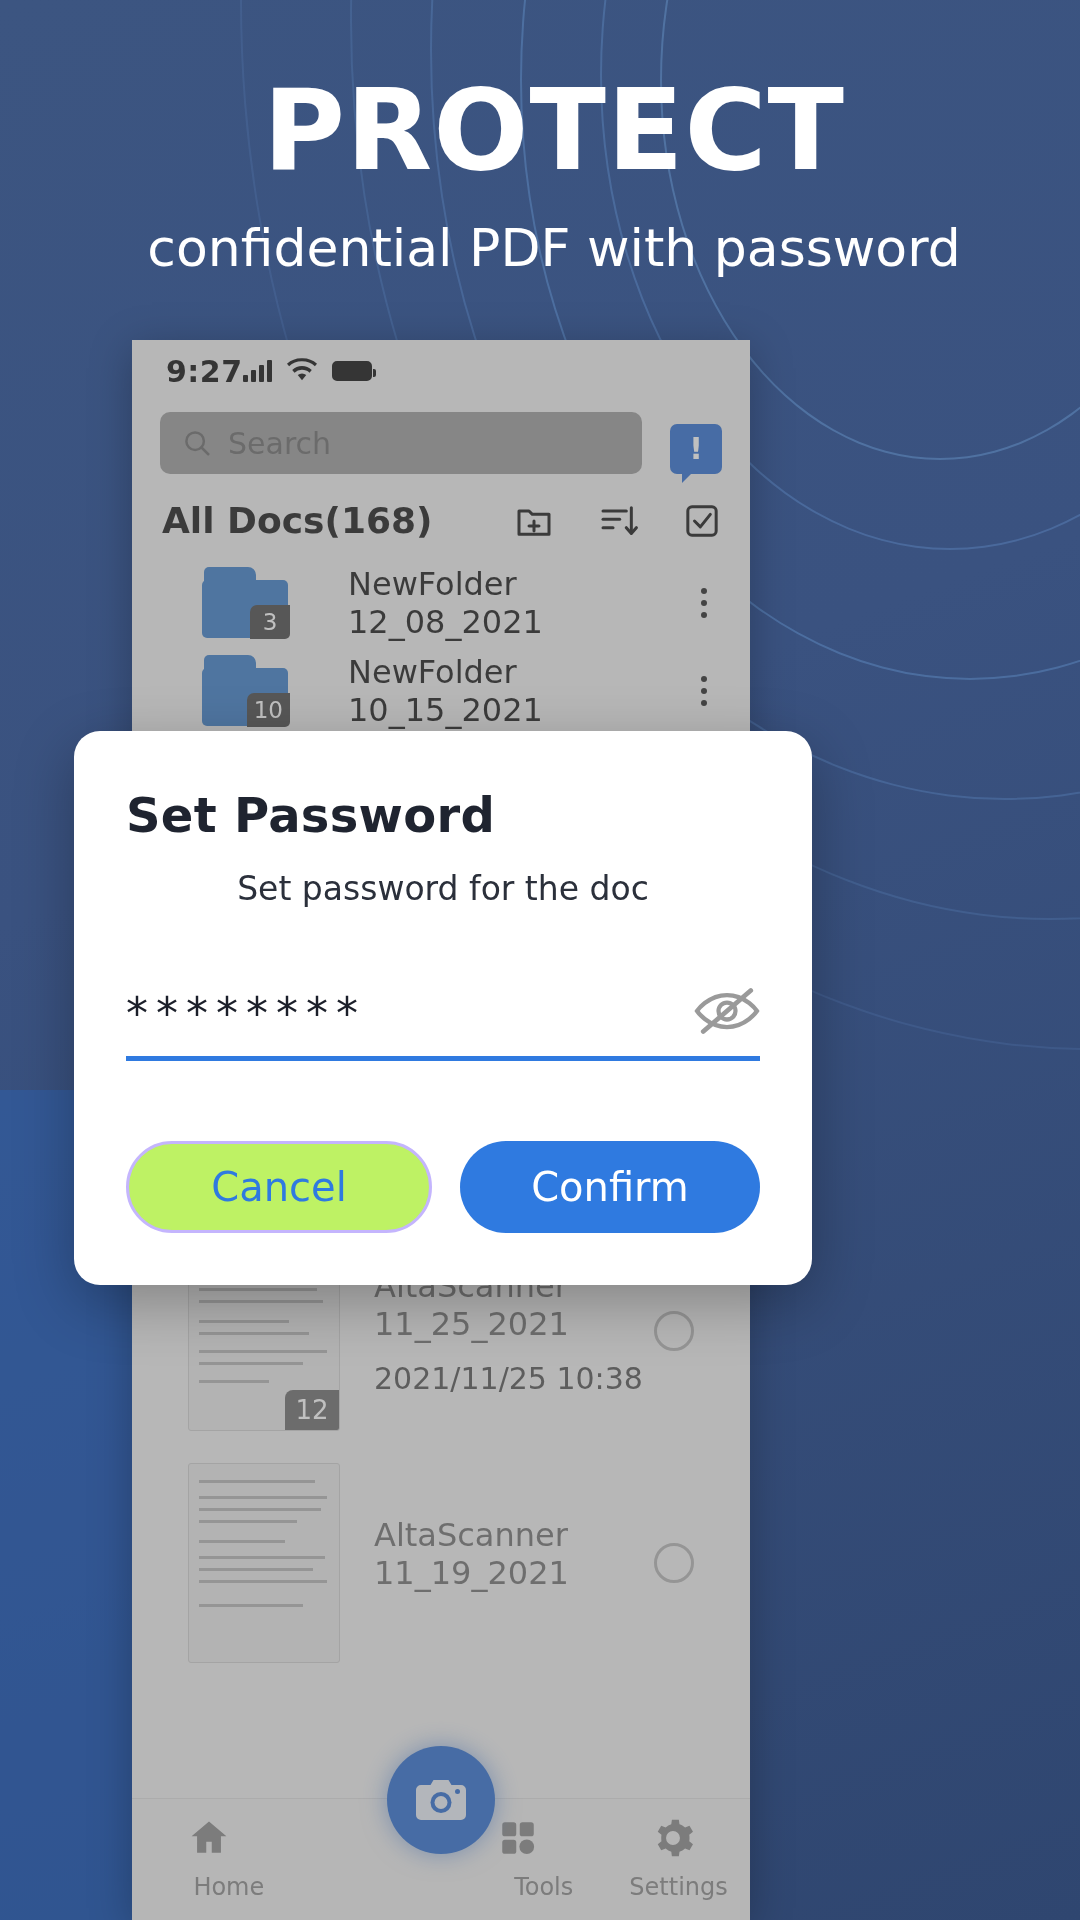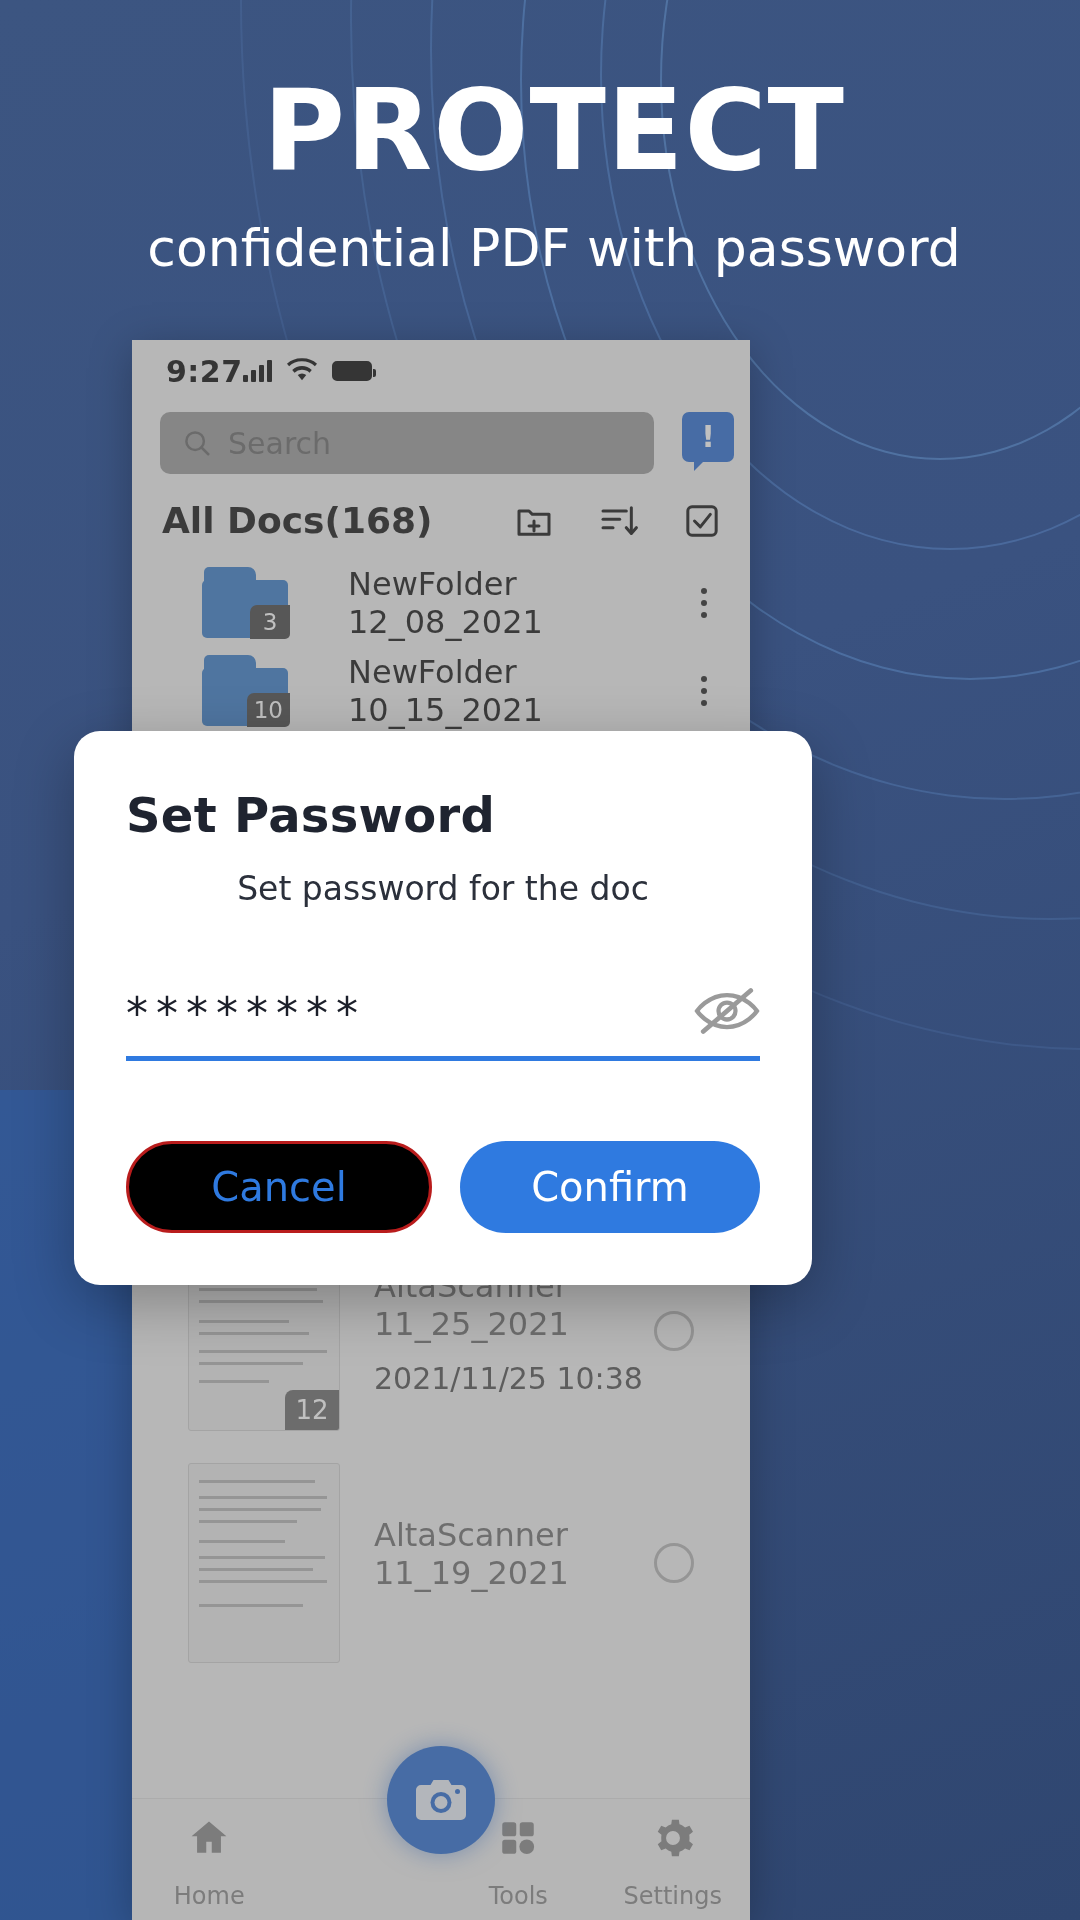--- a/index.html
+++ b/index.html
@@ -96,21 +96,21 @@
   .battery {
     width: 40px; height: 20px; border: 2px solid #111; border-radius: 5px;
     position: relative; background: #111;
   }
   .battery:after {
     content:""; position:absolute; right:-6px; top:6px; width:3px; height:8px;
     background:#111; border-radius: 0 2px 2px 0;
   }
 
   
-  .search-row { display: flex; align-items: flex-start; padding: 10px 16px 0 28px; gap: 28px; }
+  .search-row { display: flex; align-items: flex-end; padding: 10px 28px 0 28px; gap: 28px; }
   .search-box {
     flex: 1; height: 62px; background: #9c9c9c; border-radius: 10px;
     display: flex; align-items: center; padding: 0 22px; gap: 16px;
   }
   .search-placeholder { color: #6d6d6d; font-size: 30px; }
   .notify-btn {
     width: 52px; height: 50px; background: #2f6fd0; border-radius: 7px;
     position: relative; display:flex; align-items:center; justify-content:center;
     color: #fff; font-size: 30px; font-weight: bold; line-height: 1;
   }
@@ -175,21 +175,21 @@
   }
 
   
   .bottomnav {
     position: absolute; left: 0; right: 0; bottom: 0; height: 122px;
     background: #eeeeee; border-top: 1px solid #dcdcdc;
     display: flex; align-items: flex-start; justify-content: space-around;
     padding-top: 16px;
   }
   .nav-item { width: 110px; text-align: center; }
-  .nav-label { font-size: 24px; color: #8a8a8a; margin-top: 21px; }
+  .nav-label { font-size: 24px; color: #8a8a8a; margin-top: 12px; text-align: right; }
   .nav-item.active .nav-label { color: #2f6fd0; }
   .nav-glyph { height: 46px; display:flex; align-items:center; justify-content:center; }
   .fab {
     position: absolute; left: 50%; transform: translateX(-50%);
     bottom: 66px; width: 108px; height: 108px; border-radius: 50%;
     background: #2f6fd0; display:flex; align-items:center; justify-content:center;
     box-shadow: 0 0 24px rgba(47,111,208,.55);
   }
 
   
@@ -217,21 +217,21 @@
   .pw-value {
     font-size: 44px; letter-spacing: 8px; color: #1b1f2a;
     font-family: "DejaVu Sans", sans-serif; line-height: 1;
   }
   .btn-row { display:flex; gap: 28px; margin-top: 80px; }
   .btn {
     flex: 1; height: 92px; border-radius: 46px;
     display:flex; align-items:center; justify-content:center;
     font-size: 40px; font-weight: 500;
   }
-  .btn-cancel { border: 3px solid #b91c1c; color: #2f7ae0; background:#000000; }
+  .btn-cancel { border: 3px solid #c4b5fd; color: #2f7ae0; background:#bef264; }
   .btn-confirm { background: #2f7ae0; color: #fff; }
 </style>
 </head>
 <body>
 
 <div class="bg">
   <div class="arc a1"></div>
   <div class="arc a2"></div>
   <div class="arc a3"></div>
   <div class="arc a4"></div>

